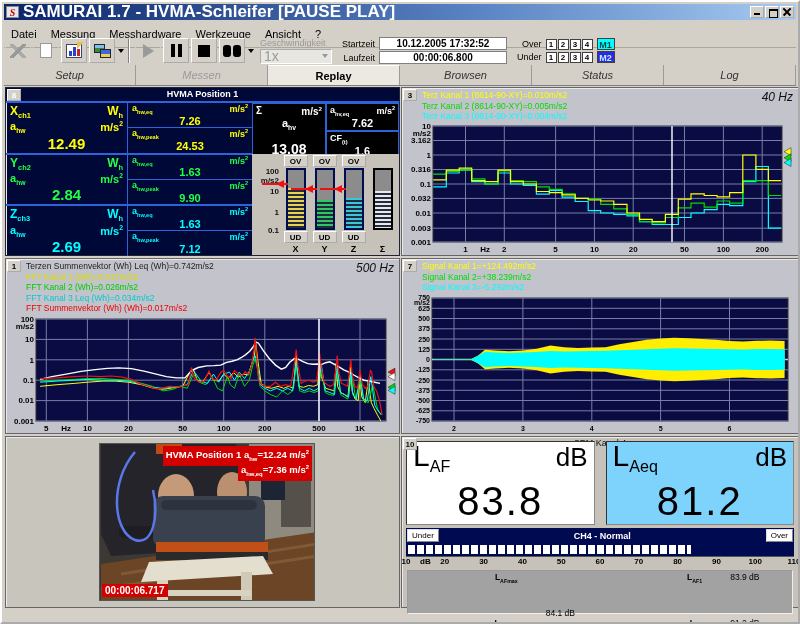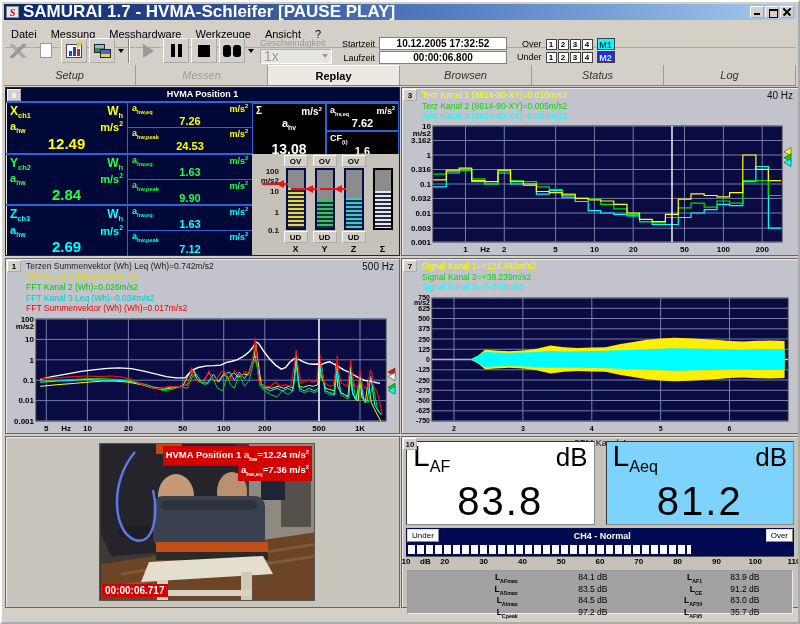--- a/index.html
+++ b/index.html
@@ -53,21 +53,21 @@
   .m1{background:#00ffff;color:#00494e;}
   .m2{background:#2a2ae0;color:#bfe9ff;}
   
   .tabsrow{position:absolute;left:2px;top:63px;right:2px;height:21px;background:#d4d0c8;display:flex;border-bottom:1px solid #808080;}
   .tab{flex:1;text-align:center;font-size:11px;font-style:italic;color:#333;line-height:20px;border-right:1px solid #9a9a9a;background:#d4d0c8;}
   .tab.dis{color:#9a9a9a;}
   .tab.active{font-style:normal;font-weight:bold;background:#ece9e2;color:#000;border-top:1px solid #fff;}
   
   .panel{position:absolute;border:1px solid #666;background:#c2c3cb;box-shadow:inset 1px 1px 0 #e8e8ee;}
   .badge{position:absolute;left:1px;top:1px;width:14px;height:12px;background:#d4d0c8;border:1px outset #fff;font-size:8px;font-weight:bold;text-align:center;line-height:11px;z-index:5;}
-  .freq{position:absolute;right:5px;top:2px;font-size:10px;color:#111;}
+  .freq{position:absolute;right:5px;top:2px;font-size:12px;color:#111;font-style:italic;}
   .legend{position:absolute;left:20px;top:2px;line-height:10.5px;font-size:8.5px;white-space:nowrap;}
   .panel svg{position:absolute;left:1px;}
   
   .p8{left:3px;top:85px;width:395px;height:169px;background:#000838;border-color:#223;}
   .p8head{height:13px;background:#000838;position:relative;text-align:center;color:#fff;font-size:9px;font-weight:bold;line-height:13px;}
   .p8body{display:flex;height:154px;}
   #hvma-rows{width:246px;display:flex;flex-direction:column;}
   .ch-row{flex:1;display:flex;border-top:2px solid #2e62d8;}
   .ch-main{width:122px;border-right:1px solid #2e62d8;padding:1px 4px;display:flex;flex-direction:column;}
   .ch-side{flex:1;display:flex;flex-direction:column;}
@@ -120,21 +120,21 @@
   .uorow{margin:2px 4px 0;height:15px;background:#000a50;display:flex;align-items:center;justify-content:space-between;padding:1px;}
   .uobtn{background:#fff;border:1px outset #ddd;font-size:8px;padding:0 4px;line-height:11px;}
   .uostat{color:#fff;font-size:9px;font-weight:bold;}
   .meterrow{margin:0 4px;height:13px;background:#000a50;position:relative;}
   .meterfill{position:absolute;left:2px;top:2px;bottom:2px;background:repeating-linear-gradient(90deg,#fff 0 7px,#000a50 7px 9px);}
   .meterscale{margin:0 4px;height:11px;position:relative;font-size:8px;font-weight:bold;color:#000;border-top:1px solid #555;}
   .meterscale span{position:absolute;transform:translateX(-50%);}
   #spmtable{margin:3px 5px 0;height:44px;background:#a2a2a2;border:1px inset #eee;font-size:8.5px;color:#000;display:flex;flex-direction:column;justify-content:space-around;padding:1px 0;}
   .spmrow{display:flex;}
   .spmrow .lb{width:110px;text-align:right;font-weight:bold;}
-  .spmrow .vl{width:90px;text-align:right;padding-left:28px;}
+  .spmrow .vl{width:90px;text-align:left;padding-left:28px;margin-top:36px;}
   .spmrow .lb2{width:95px;text-align:right;font-weight:bold;}
   .spmrow .vl2{width:90px;text-align:left;padding-left:28px;}
   
   .statusbar{position:absolute;left:2px;bottom:2px;right:2px;height:17px;display:flex;align-items:center;gap:2px;font-size:10px;padding:1px;}
   .scell{border:1px solid;border-color:#808080 #fff #fff #808080;height:15px;line-height:13px;padding:0 4px;white-space:nowrap;}
   .timeline{position:relative;width:552px;background:linear-gradient(180deg,#eafdfd 0 5px,#9feaea 5px);overflow:hidden;}
   .ticks{position:absolute;left:0;right:0;bottom:0;height:6px;background:repeating-linear-gradient(90deg,transparent 0 54px,#33557a 54px 55px);}
   .tcursor{position:absolute;top:1px;bottom:1px;width:7px;background:#ffee00;border:1px solid #000;}
   .autosave{background:#ffff00;font-weight:normal;}
   .grip{margin-left:auto;width:13px;height:13px;background:repeating-linear-gradient(135deg,transparent 0 2px,#808080 2px 3px,#fff 3px 4px);}

